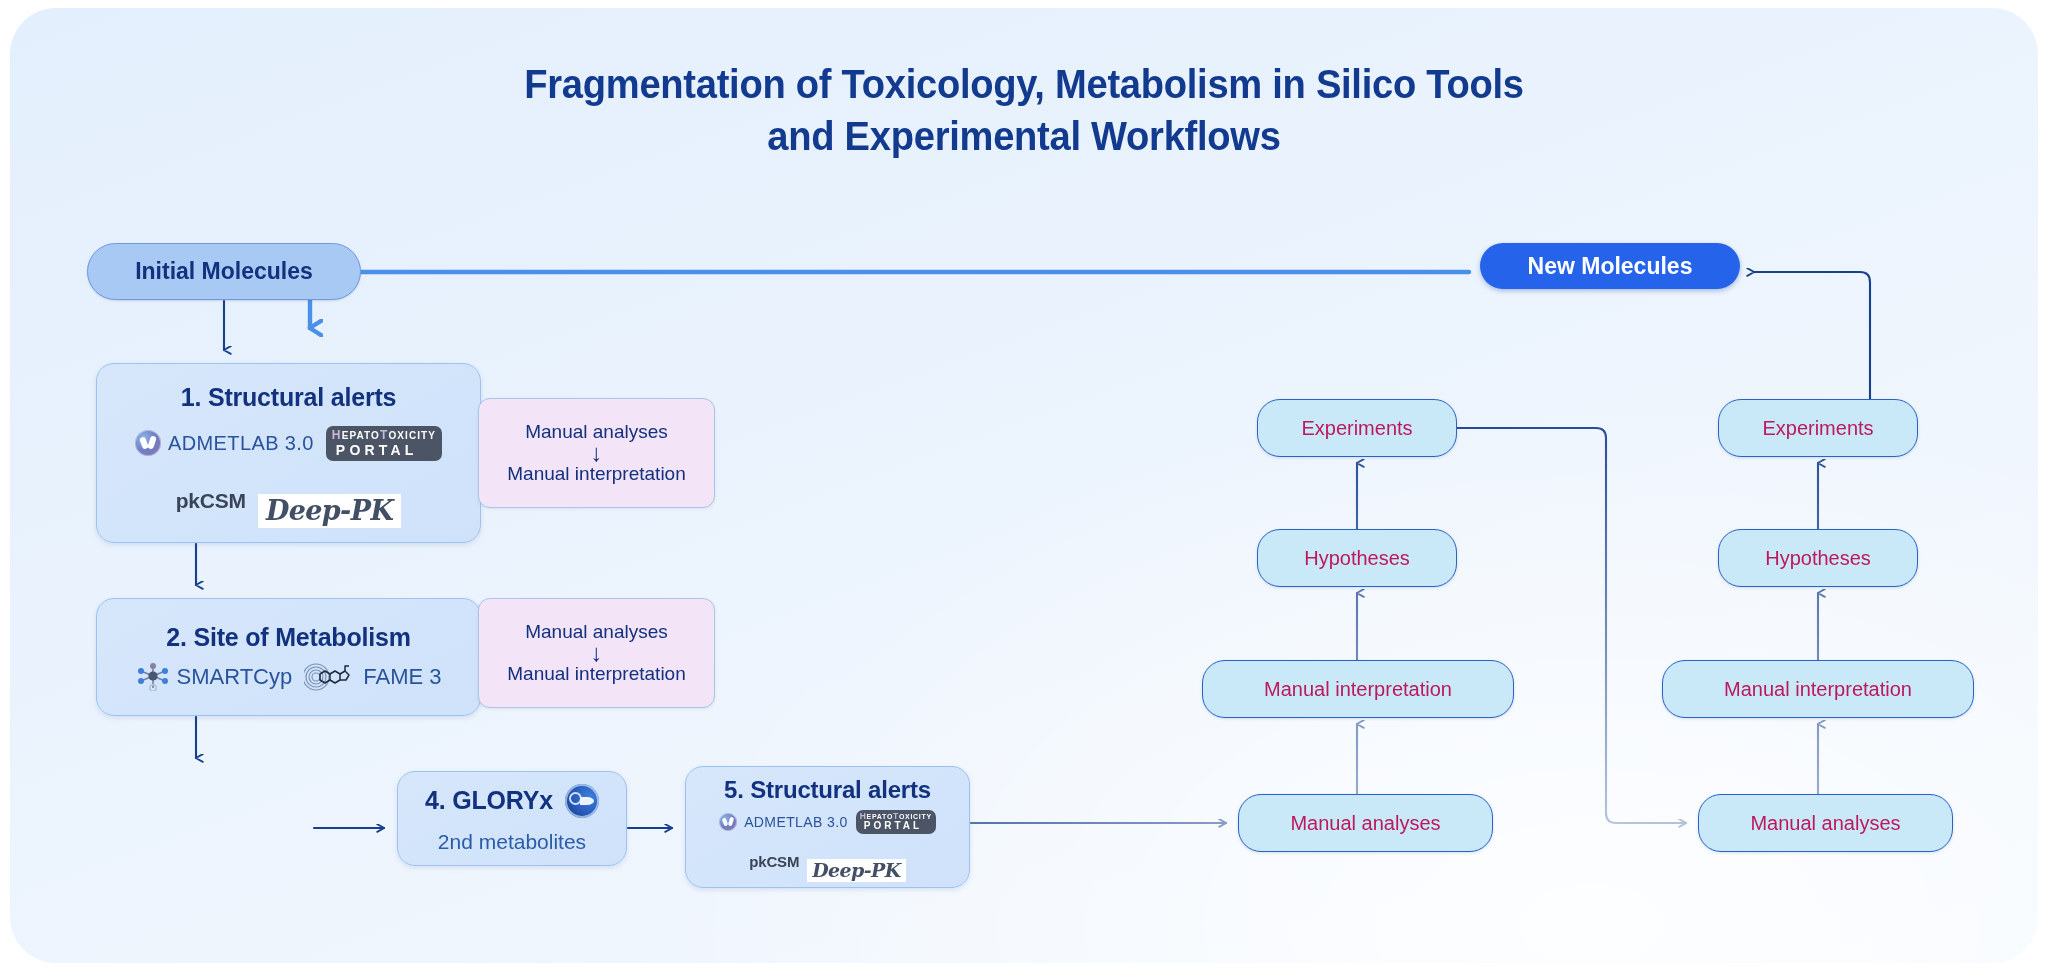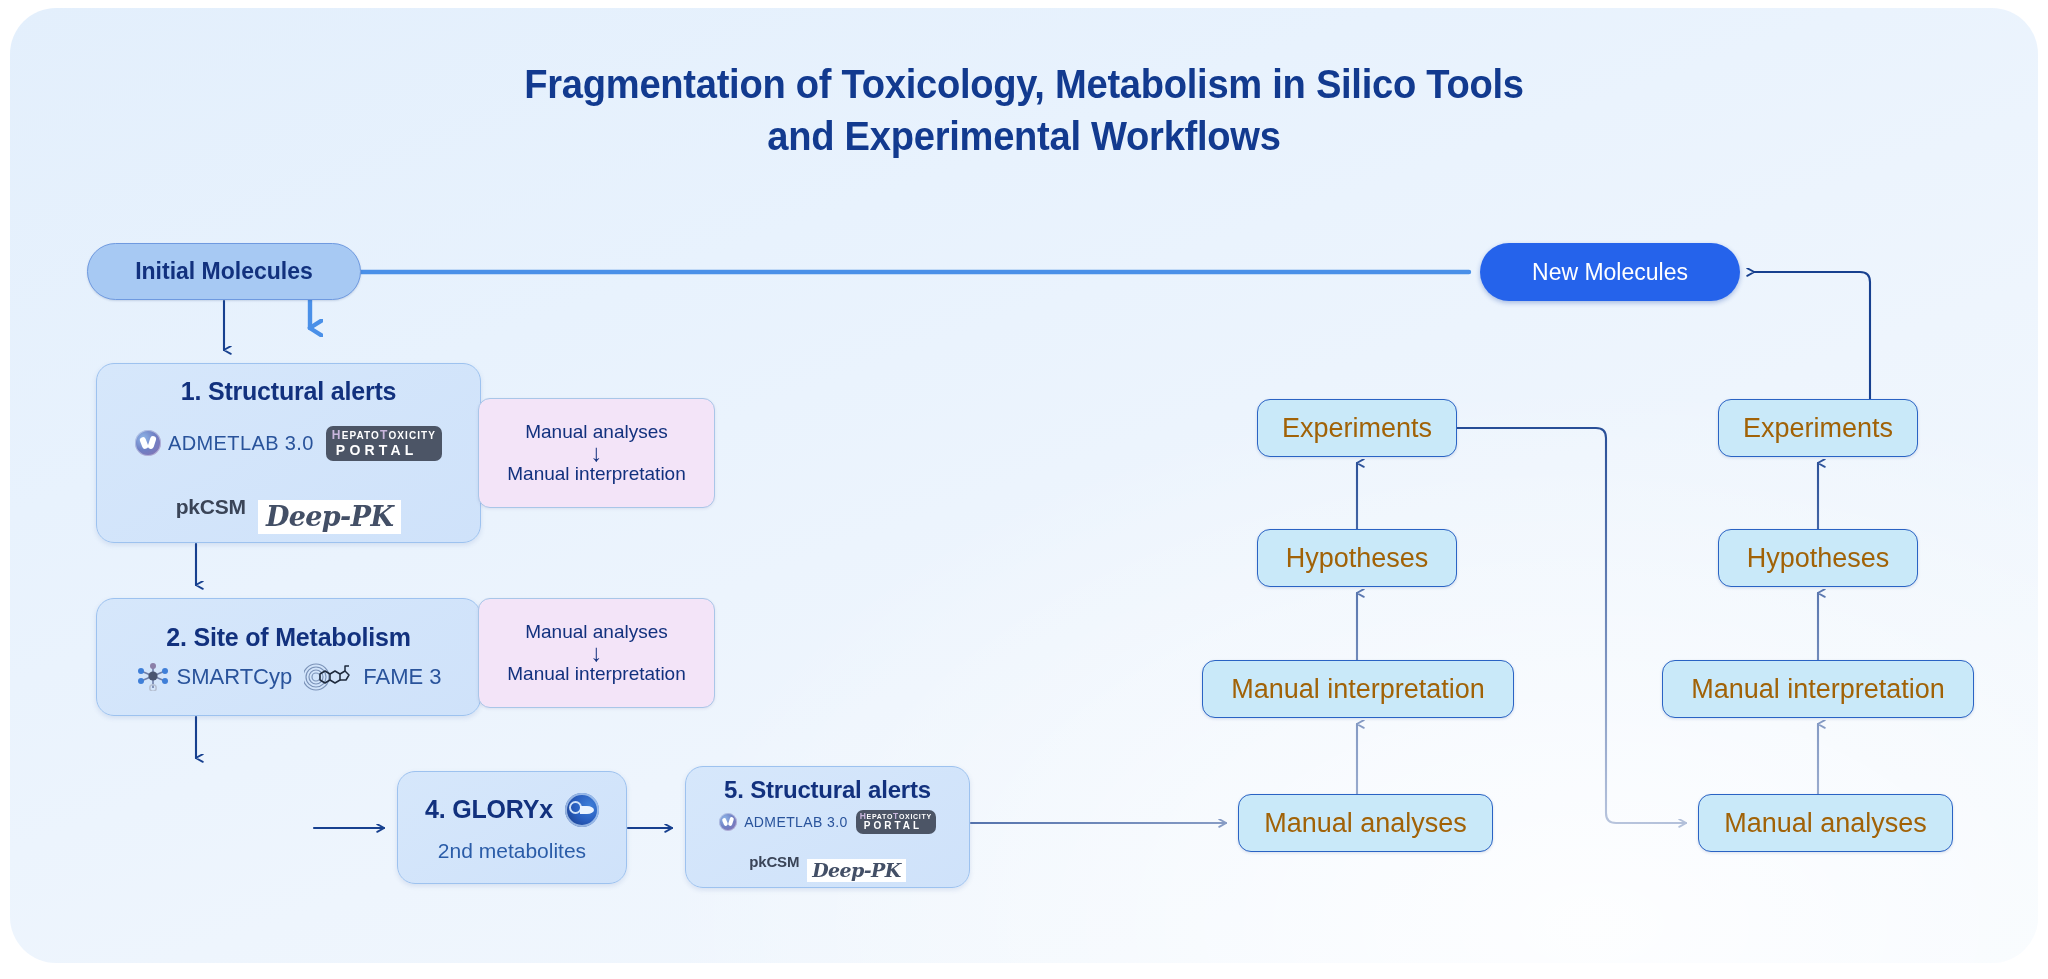--- a/index.html
+++ b/index.html
@@ -22,49 +22,49 @@
   #title{position:absolute;left:0;top:50px;width:2028px;text-align:center;
          color:#123a8f;font-weight:bold;font-size:41px;line-height:1.27;
          letter-spacing:-.3px;font-family:"Liberation Sans Narrow","Liberation Sans",sans-serif;
          transform:scaleX(.93);transform-origin:50% 50%;}
 
   
   .pill{border-radius:999px;justify-content:center;}
   #initial-molecules{left:77px;top:235px;width:274px;height:57px;
         background:#a7c9f3;border:1.5px solid #6f9ae0;color:#12317e;
         font-size:23px;font-weight:bold;box-shadow:0 1px 2px rgba(40,70,130,.18);}
-  #new-molecules{left:1470px;top:235px;width:260px;height:58px;
-        background:#2563eb;color:#ffffff;font-size:23px;font-weight:normal;
+  #new-molecules{left:1470px;top:235px;width:260px;height:46px;
+        background:#2563eb;color:#ffffff;font-size:23px;font-weight:bold;
         box-shadow:0 2px 5px rgba(25,70,170,.33);}
 
   
   .stage{background:linear-gradient(150deg,#d6e7fb 0%,#cfe2fa 100%);
          border:1.4px solid #9dc2ef;border-radius:18px;
          box-shadow:0 2px 5px rgba(60,95,160,.14);color:#123a8f;}
   .stage .hd{font-size:25px;font-weight:bold;color:#12317e;letter-spacing:-.2px;}
   .stage .sub{font-size:21px;color:#2a5ca8;}
-  #stage1{left:86px;top:355px;width:385px;height:180px;gap:20px;padding-top:4px;}
+  #stage1{left:86px;top:355px;width:385px;height:180px;gap:14px;padding-top:4px;}
   #stage2{left:86px;top:590px;width:385px;height:118px;gap:10px;}
   #stage3{left:86px;top:763px;width:217px;height:113px;gap:14px;}
-  #stage4{left:387px;top:763px;width:230px;height:113px;gap:12px;}
+  #stage4{left:387px;top:763px;width:230px;height:95px;gap:12px;}
   #stage5{left:675px;top:758px;width:285px;height:122px;gap:6px;padding-top:4px;}
   #stage5 .hd{font-size:24px;}
 
   
   .manual{background:#f3e4f8;border:1.2px solid #a9c6e8;border-radius:12px;
           color:#12317e;font-size:19px;display:flex;flex-direction:column;
           align-items:center;justify-content:center;gap:1px;
           box-shadow:0 1px 3px rgba(70,60,120,.10);}
   #manual1{left:468px;top:390px;width:237px;height:110px;}
   #manual2{left:468px;top:590px;width:237px;height:110px;}
   .manual .mini-arrow{display:block;line-height:.72;font-size:24px;color:#12317e;}
 
   
-  .cyan{background:#c9e9f9;border:1.6px solid #2a63c4;border-radius:13px;
-        color:#a16207;font-size:27px;box-shadow:0 1px 3px rgba(40,80,150,.17);}
+  .cyan{background:#c9e9f9;border:1.6px solid #2a63c4;border-radius:23px;
+        color:#be185d;font-size:20px;box-shadow:0 1px 3px rgba(40,80,150,.17);}
   #exp-a{left:1247px;top:391px;width:200px;height:58px;}
   #hyp-a{left:1247px;top:521px;width:200px;height:58px;}
   #mint-a{left:1192px;top:652px;width:312px;height:58px;}
   #mana-a{left:1228px;top:786px;width:255px;height:58px;}
   #exp-b{left:1708px;top:391px;width:200px;height:58px;}
   #hyp-b{left:1708px;top:521px;width:200px;height:58px;}
   #mint-b{left:1652px;top:652px;width:312px;height:58px;}
   #mana-b{left:1688px;top:786px;width:255px;height:58px;}
 
   

